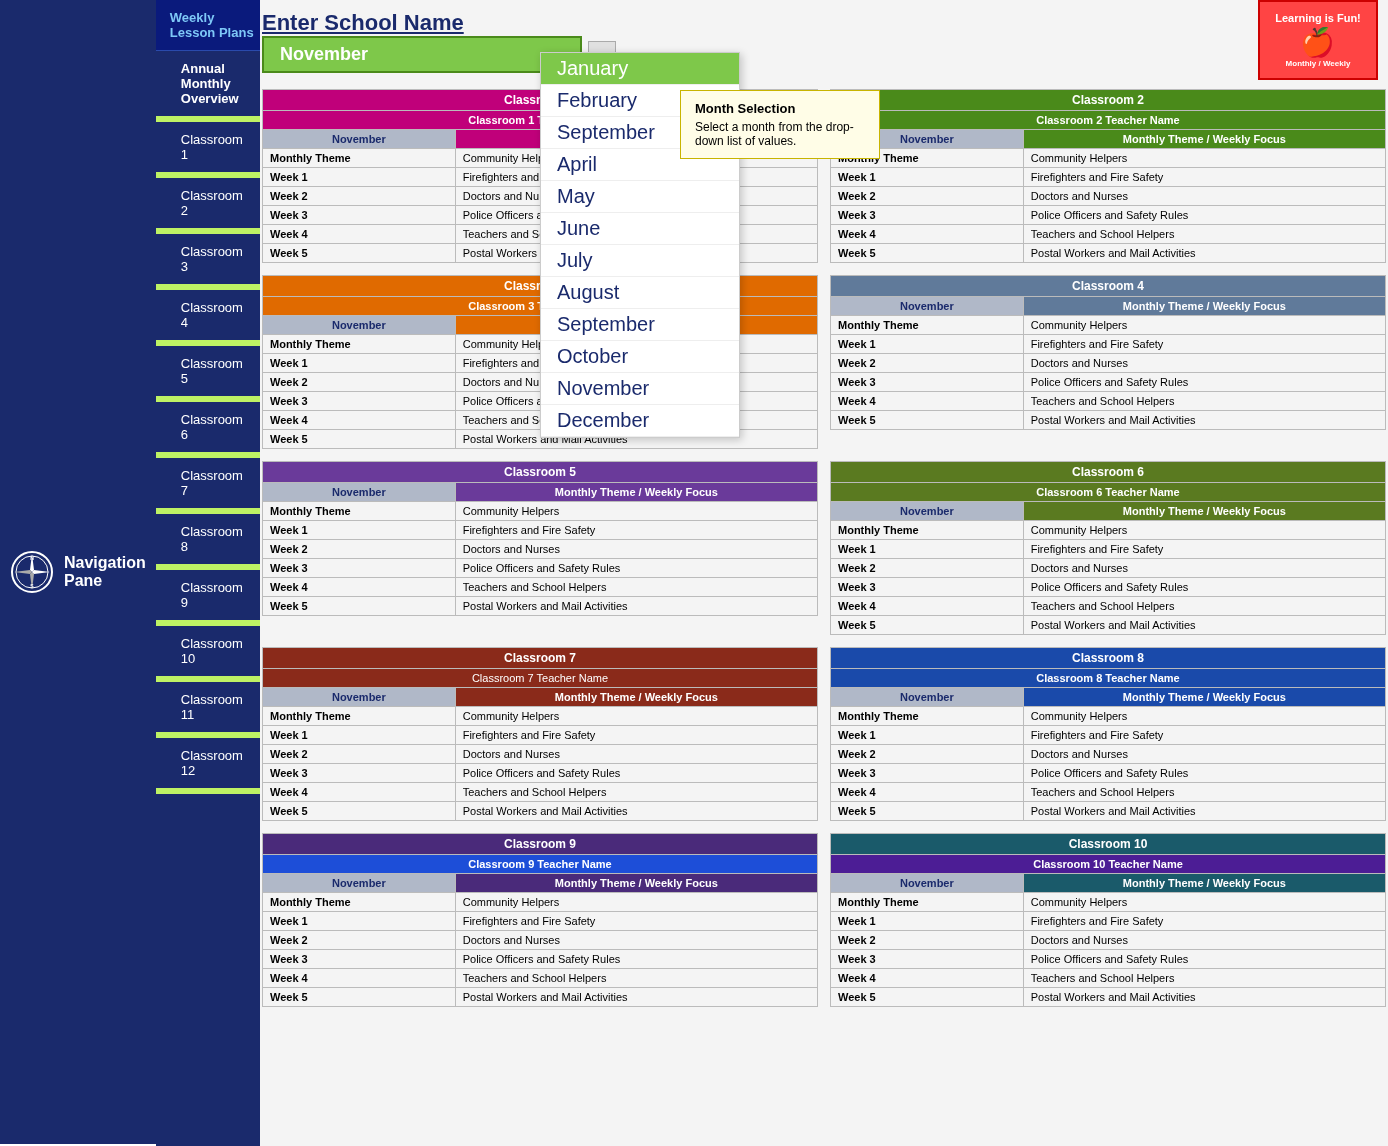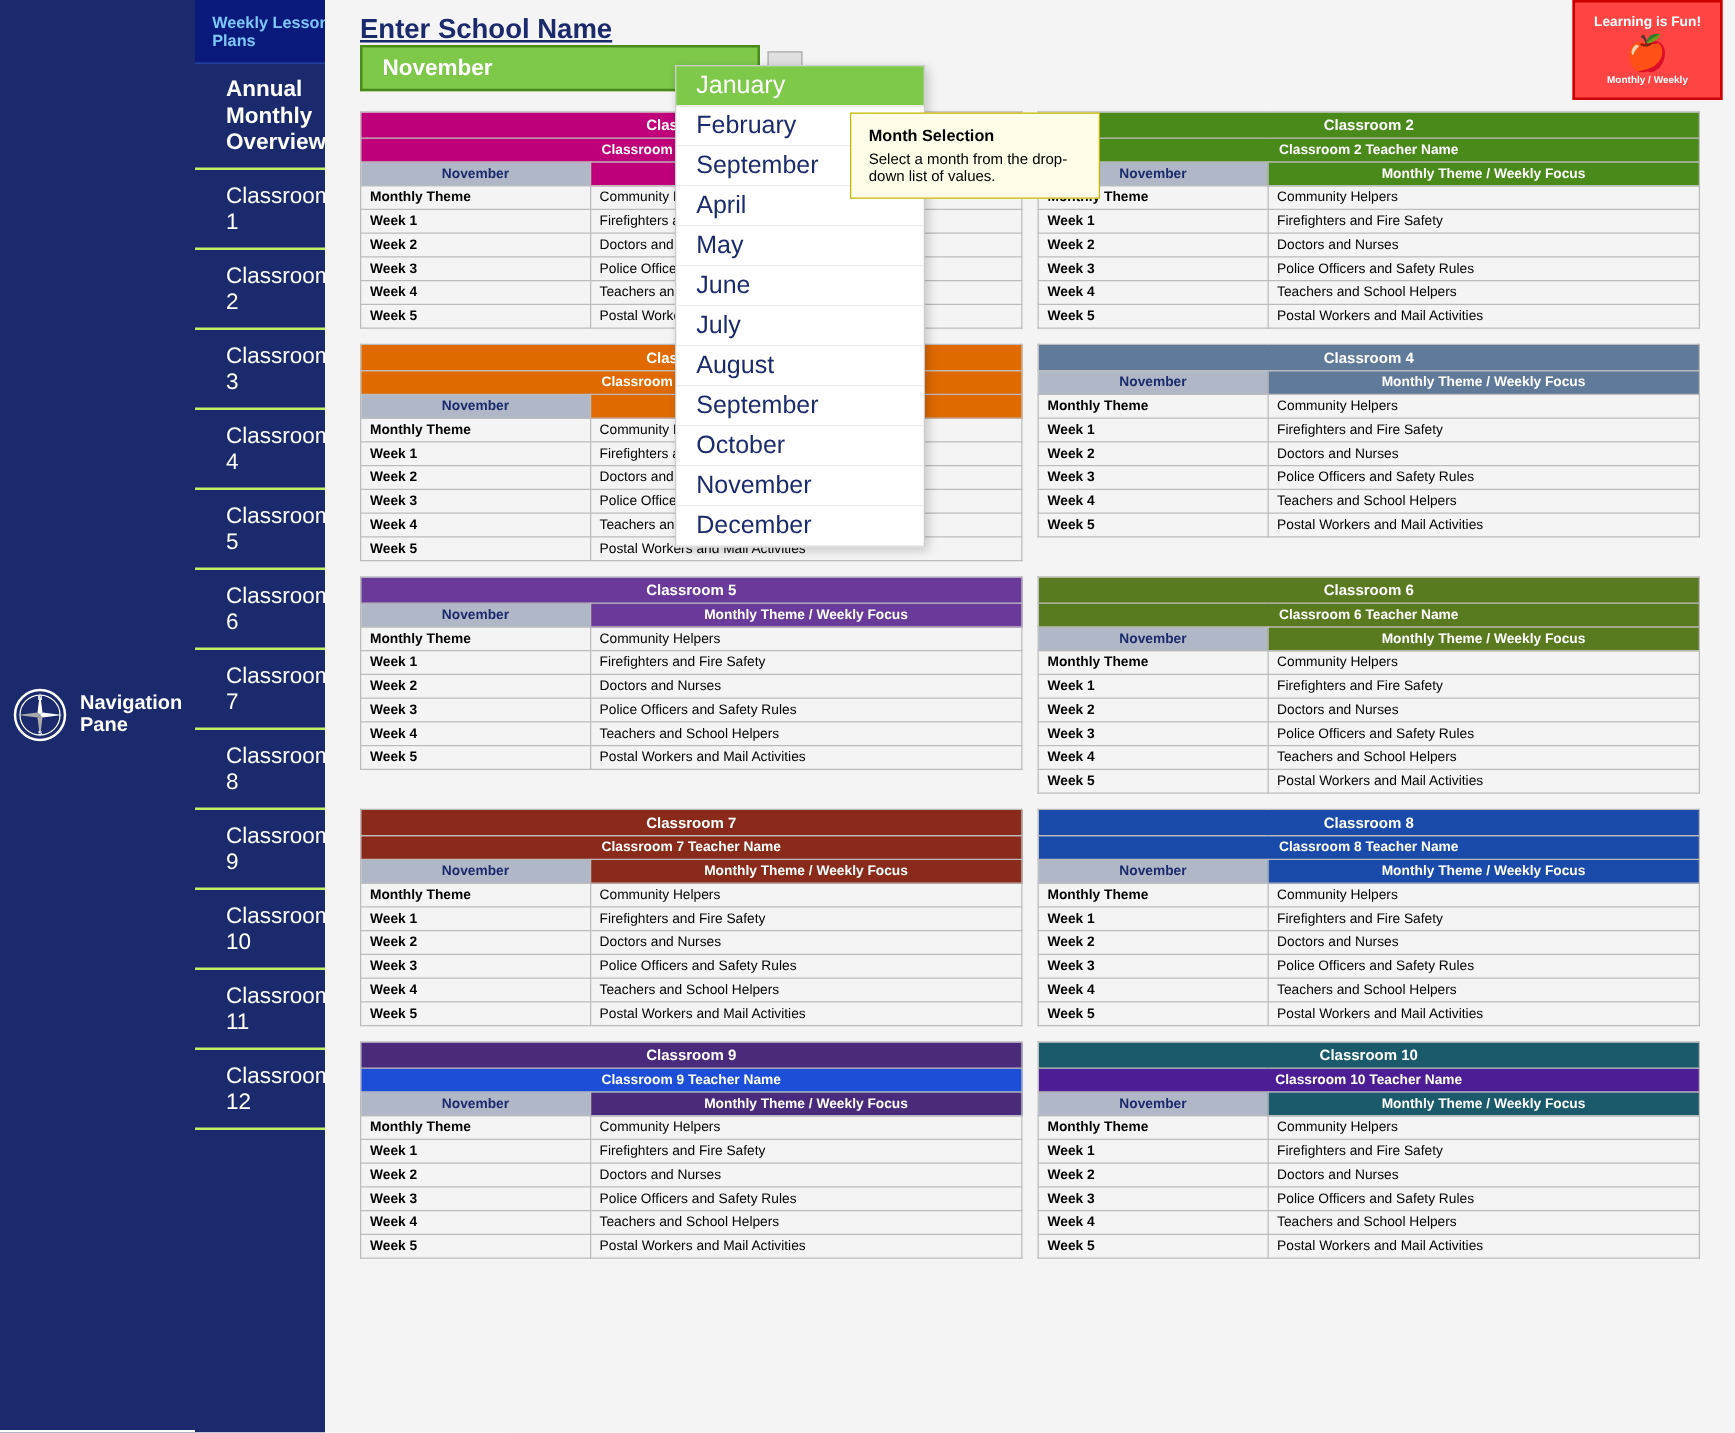--- a/index.html
+++ b/index.html
@@ -36,31 +36,31 @@
       background: #1a3a8c;
       padding: 10px 14px;
       font-weight: bold;
       font-size: 13px;
       color: #7ec8f7;
       cursor: pointer;
       border-bottom: 1px solid #2a4aac;
     }
     .sidebar-item {
       padding: 10px 25px;
-      font-size: 18px;
+      font-size: 13px;
       color: #fff;
       cursor: pointer;
-      border-bottom: 2px solid #bef264;
+      border-bottom: 6px solid #bef264;
     }
 
     
     #main {
       flex: 1;
       overflow-y: auto;
-      padding: 10px 28px;
+      padding: 10px 2px;
       position: relative;
       background: #f4f4f4;
     }
     #main-header {
       display: flex;
       align-items: flex-start;
       justify-content: space-between;
       margin-bottom: 6px;
     }
     .school-name {
@@ -563,21 +563,21 @@
       </tbody>
     </table>
   </div>
       <div>
     <table class="classroom-table">
       <tbody>
         <tr class="classroom-header-row">
           <td colspan="2" style="background:#8a2a1a;color:#fff;text-align:center;font-weight:bold;font-size:12px;">Classroom 7</td>
         </tr>
         <tr class="classroom-teacher-row">
-          <td colspan="2" style="background:#8a2a1a;color:#fff;text-align:center;font-weight:bold;font-size:11px;margin-left:40px;">Classroom 7 Teacher Name</td>
+          <td colspan="2" style="background:#8a2a1a;color:#fff;text-align:center;font-weight:normal;font-size:11px;margin-left:40px;">Classroom 7 Teacher Name</td>
         </tr>
         <tr class="classroom-month-row">
           <td style="background:#b0b8c8;color:#1a2a6c;font-weight:bold;font-size:11px;text-align:center;">November</td>
           <td style="background:#8a2a1a;color:#fff;font-weight:bold;font-size:11px;text-align:center;">Monthly Theme / Weekly Focus</td>
         </tr>
         <tr class="monthly-theme-row">
           <td style="font-weight:bold;font-size:11px;">Monthly Theme</td>
           <td style="font-size:11px;">Community Helpers</td>
         </tr>
 

